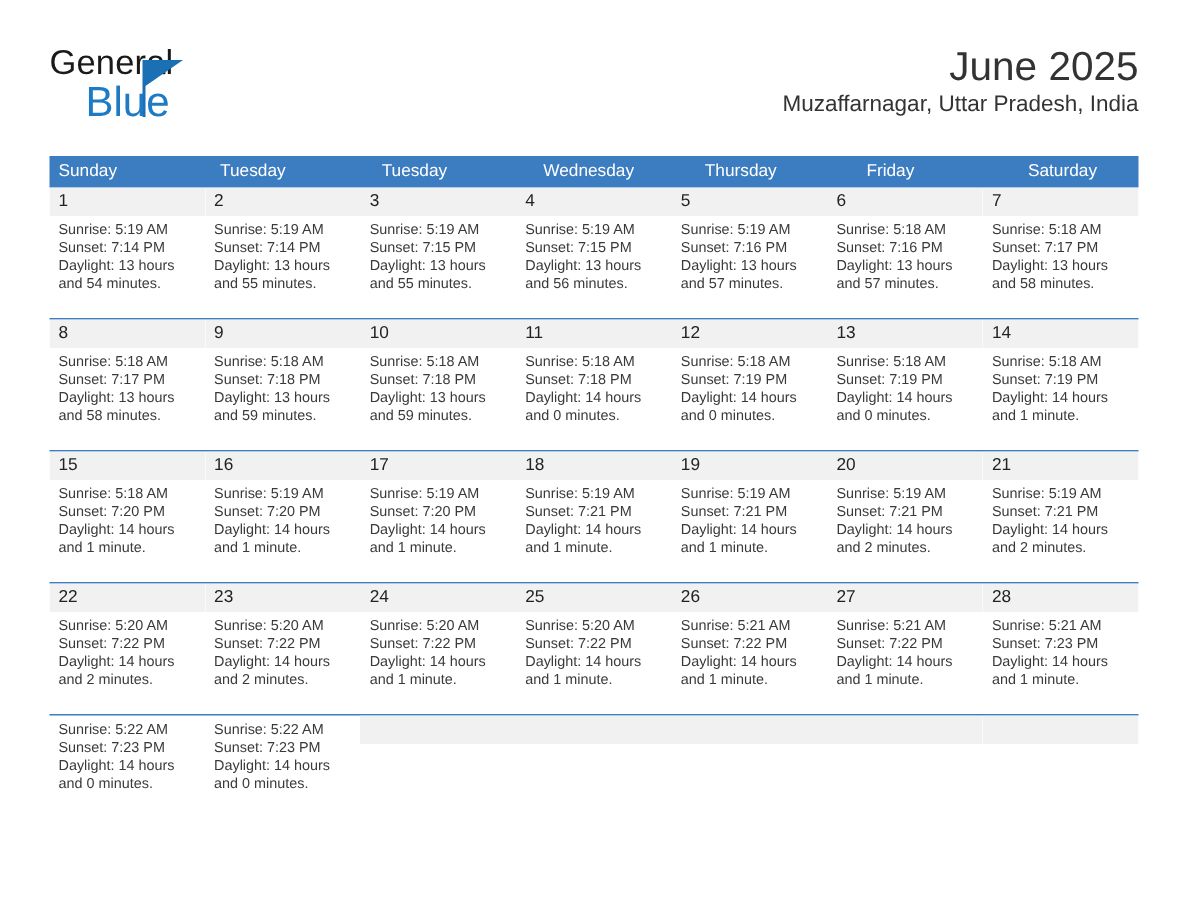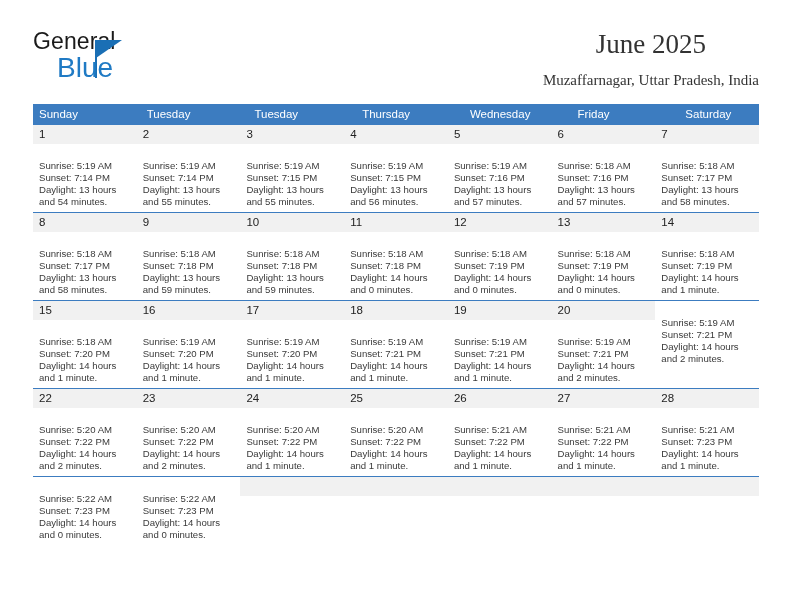--- a/index.html
+++ b/index.html
@@ -69,34 +69,33 @@
     top: 12px;
     width: 2px;
     height: 38px;
     background: #1a6fb5;
   }
 
   .title-block {
     position: absolute;
     right: 0;
     top: 0;
-    text-align: center;
-    font-family: Liberation Serif, serif;
+    text-align: right;
   }
   .month-title {
     font-size: 27px;
     color: #333333;
     line-height: 32px;
     white-space: nowrap;
   }
   .location {
     font-size: 15px;
     color: #333333;
     line-height: 20px;
-    margin-top: 10px;
+    margin-top: 0;
     white-space: nowrap;
   }
 
   
   .calendar {
     position: absolute;
     left: 33px;
     top: 104px;
     width: 726px;
   }
@@ -145,21 +144,20 @@
     color: #222222;
     line-height: 19px;
     padding-left: 6px;
     display: block;
   }
   .day-info {
     padding: 4px 6px 0 6px;
     font-size: 9.6px;
     line-height: 12.1px;
     color: #3a3a3a;
-    margin-top: 12px;
   }
   .day-info div {
     white-space: nowrap;
   }
   .daylight-line {
     white-space: normal !important;
   }
 </style>
 </head>
 <body>
@@ -181,22 +179,22 @@
     </div>
 
   </div>
 
   <div class="calendar">
 
     <div class="weekdays">
       <div class="weekday">Sunday</div>
       <div class="weekday">Tuesday</div>
       <div class="weekday">Tuesday</div>
+      <div class="weekday">Wednesday</div>
       <div class="weekday">Thursday</div>
-      <div class="weekday">Wednesday</div>
       <div class="weekday">Friday</div>
       <div class="weekday">Saturday</div>
     </div>
 
     <div id="weeks-container">
         <div class="week">
           <div class="week-inner">
             <div class="day-cell">
               <div class="day-num-band">
                 <span class="day-num">1</span>
@@ -399,20 +397,23 @@
               <div class="day-num-band">
                 <span class="day-num">20</span>
               </div>
               <div class="day-info">
                 <div>Sunrise: 5:19 AM</div>
                 <div>Sunset: 7:21 PM</div>
                 <div class="daylight-line">Daylight: 14 hours and 2 minutes.</div>
               </div>
             </div>
             <div class="day-cell">
+              <div class="day-num-band">
+                <span class="day-num">21</span>
+              </div>
               <div class="day-info">
                 <div>Sunrise: 5:19 AM</div>
                 <div>Sunset: 7:21 PM</div>
                 <div class="daylight-line">Daylight: 14 hours and 2 minutes.</div>
               </div>
             </div>
           </div>
         </div>
         <div class="week">
           <div class="week-inner">

